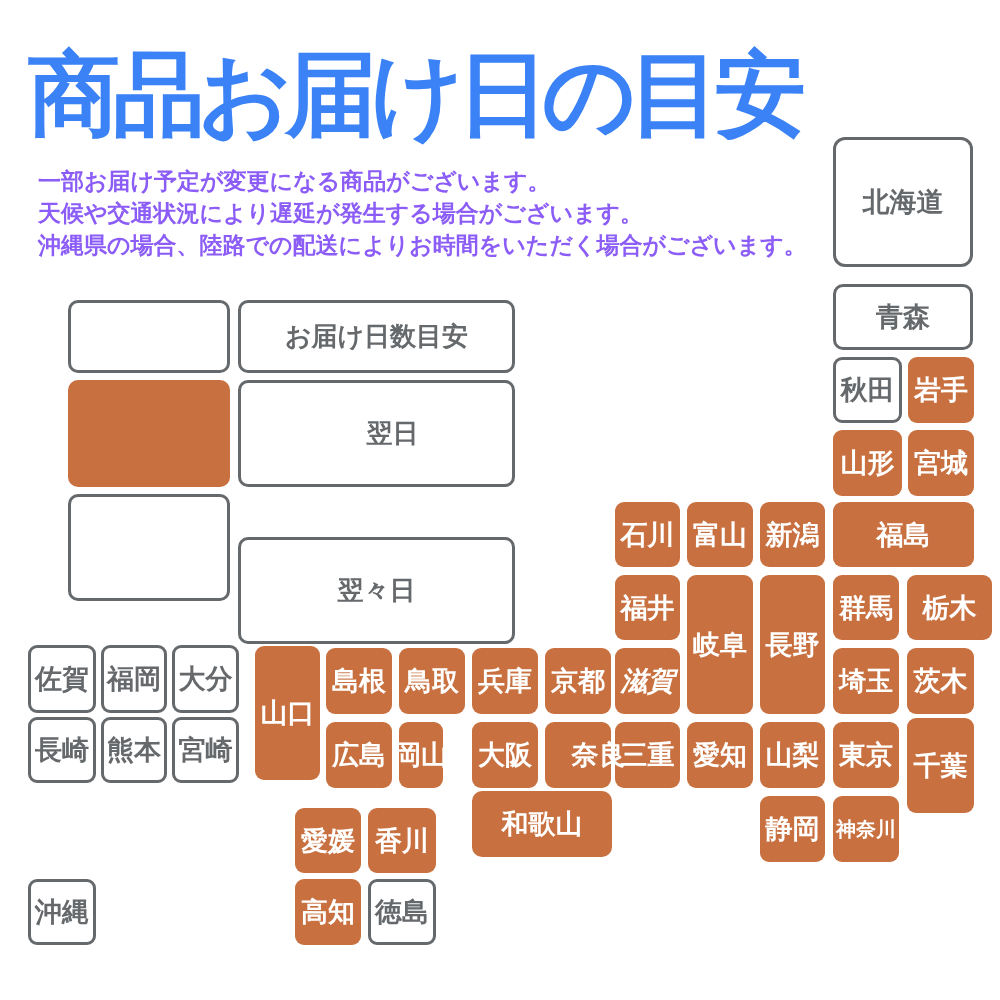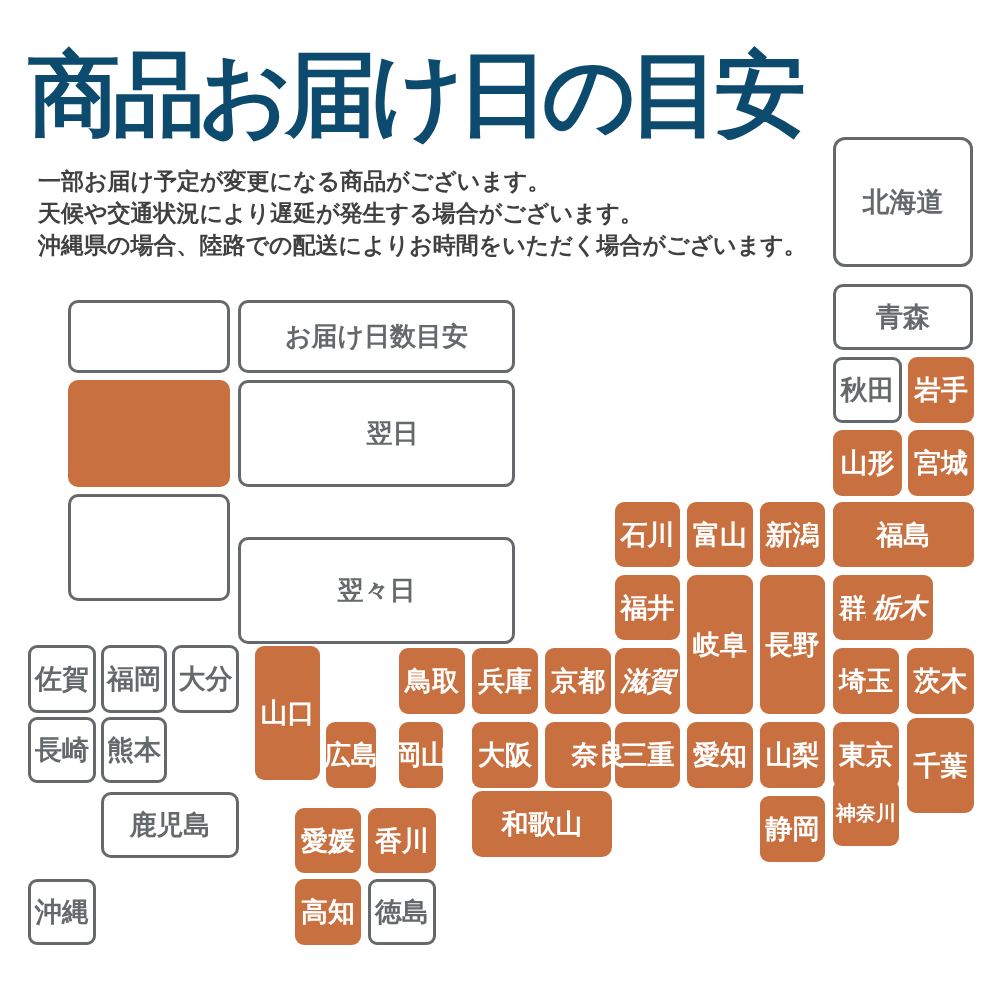--- a/index.html
+++ b/index.html
@@ -3,24 +3,24 @@
 <meta charset="utf-8">
 <style>
   html,body{margin:0;padding:0;background:#fff;}
   .stage{
     position:relative;width:1000px;height:1000px;background:#ffffff;overflow:hidden;
     font-family:"Liberation Sans","DejaVu Sans",sans-serif;
   }
   .page-title{
     position:absolute;left:28px;top:46px;margin:0;
     font-size:92px;font-weight:900;letter-spacing:-7px;line-height:1.05;
-    color:#0c4a6e;white-space:nowrap;
+    color:#3b82f6;white-space:nowrap;
   }
   .notes{position:absolute;left:38px;top:165px;}
-  .notes p{margin:0;font-size:23px;font-weight:bold;color:#404040;line-height:32px;white-space:nowrap;}
+  .notes p{margin:0;font-size:23px;font-weight:bold;color:#8b5cf6;line-height:32px;white-space:nowrap;}
   .box{
     position:absolute;display:flex;align-items:center;justify-content:center;
     box-sizing:border-box;border-radius:9px;font-weight:bold;font-size:27px;
     white-space:nowrap;
   }
   .orange{background:#C8703F;color:#FFFFFF;}
   .white{background:#FFFFFF;border:3px solid #66696C;color:#66696C;}
   .r10{border-radius:10px;}
   .r12{border-radius:12px;}
   .small{font-size:20px;}
@@ -55,48 +55,49 @@
 
   <div class="box orange" style="left:615px;top:502px;width:65px;height:65px;">石川</div>
   <div class="box orange" style="left:687px;top:502px;width:66px;height:65px;">富山</div>
   <div class="box orange" style="left:760px;top:502px;width:65px;height:65px;">新潟</div>
   <div class="box orange" style="left:833px;top:502px;width:141px;height:65px;">福島</div>
 
   <div class="box orange" style="left:615px;top:575px;width:65px;height:65px;">福井</div>
   <div class="box orange" style="left:687px;top:575px;width:66px;height:139px;">岐阜</div>
   <div class="box orange" style="left:760px;top:575px;width:65px;height:139px;">長野</div>
   <div class="box orange" style="left:833px;top:575px;width:66px;height:65px;">群馬</div>
-  <div class="box orange" style="left:866px;top:575px;width:67px;height:65px;font-style:italic;">栃木</div>
+  <div class="box orange" style="left:907px;top:575px;width:85px;height:65px;">栃木</div>
 
   <div class="box orange" style="left:615px;top:648px;width:65px;height:66px;font-style:italic;">滋賀</div>
   <div class="box orange" style="left:833px;top:648px;width:66px;height:66px;">埼玉</div>
   <div class="box orange" style="left:907px;top:648px;width:67px;height:66px;">茨木</div>
 
   <div class="box orange" style="left:615px;top:722px;width:65px;height:66px;">三重</div>
   <div class="box orange" style="left:687px;top:722px;width:66px;height:66px;">愛知</div>
   <div class="box orange" style="left:760px;top:722px;width:65px;height:66px;">山梨</div>
   <div class="box orange" style="left:833px;top:722px;width:66px;height:66px;">東京</div>
   <div class="box orange" style="left:907px;top:718px;width:67px;height:95px;">千葉</div>
 
   <div class="box orange" style="left:760px;top:796px;width:65px;height:66px;">静岡</div>
-  <div class="box orange small" style="left:833px;top:780px;width:66px;height:66px;">神奈川</div>
+  <div class="box orange small" style="left:833px;top:796px;width:66px;height:66px;">神奈川</div>
 
   <div class="box white" style="left:28px;top:645px;width:68px;height:68px;">佐賀</div>
   <div class="box white" style="left:101px;top:645px;width:66px;height:68px;">福岡</div>
   <div class="box white" style="left:172px;top:645px;width:67px;height:68px;">大分</div>
   <div class="box white" style="left:28px;top:717px;width:68px;height:66px;">長崎</div>
   <div class="box white" style="left:101px;top:717px;width:66px;height:66px;">熊本</div>
-  <div class="box white r10" style="left:101px;top:792px;width:138px;height:66px;">鹿児島</div>
+  <div class="box white" style="left:172px;top:717px;width:67px;height:66px;">宮崎</div>
   <div class="box white" style="left:28px;top:879px;width:68px;height:66px;">沖縄</div>
 
   <div class="box orange" style="left:255px;top:646px;width:65px;height:134px;">山口</div>
+  <div class="box orange" style="left:326px;top:648px;width:66px;height:66px;">島根</div>
   <div class="box orange" style="left:399px;top:648px;width:66px;height:66px;">鳥取</div>
   <div class="box orange" style="left:472px;top:648px;width:66px;height:66px;">兵庫</div>
   <div class="box orange" style="left:545px;top:648px;width:66px;height:66px;">京都</div>
-  <div class="box orange" style="left:326px;top:722px;width:50px;height:66px;">広島</div>
+  <div class="box orange" style="left:326px;top:722px;width:66px;height:66px;">広島</div>
   <div class="box orange" style="left:399px;top:722px;width:44px;height:66px;">岡山</div>
   <div class="box orange" style="left:472px;top:722px;width:66px;height:66px;text-align:right;">大阪</div>
   <div class="box orange" style="left:545px;top:722px;width:66px;height:66px;padding-left:41px;">奈良</div>
   <div class="box orange r10" style="left:472px;top:791px;width:140px;height:66px;">和歌山</div>
 
   <div class="box orange" style="left:295px;top:808px;width:66px;height:65px;">愛媛</div>
   <div class="box orange" style="left:368px;top:808px;width:68px;height:65px;">香川</div>
   <div class="box orange" style="left:295px;top:879px;width:66px;height:66px;">高知</div>
   <div class="box white" style="left:368px;top:879px;width:68px;height:66px;">徳島</div>
 

